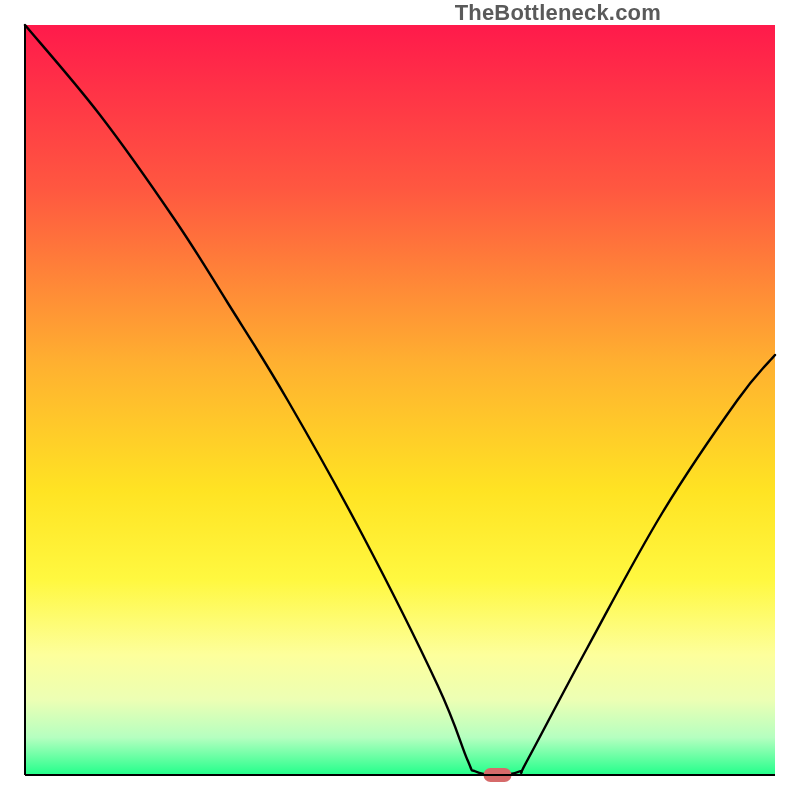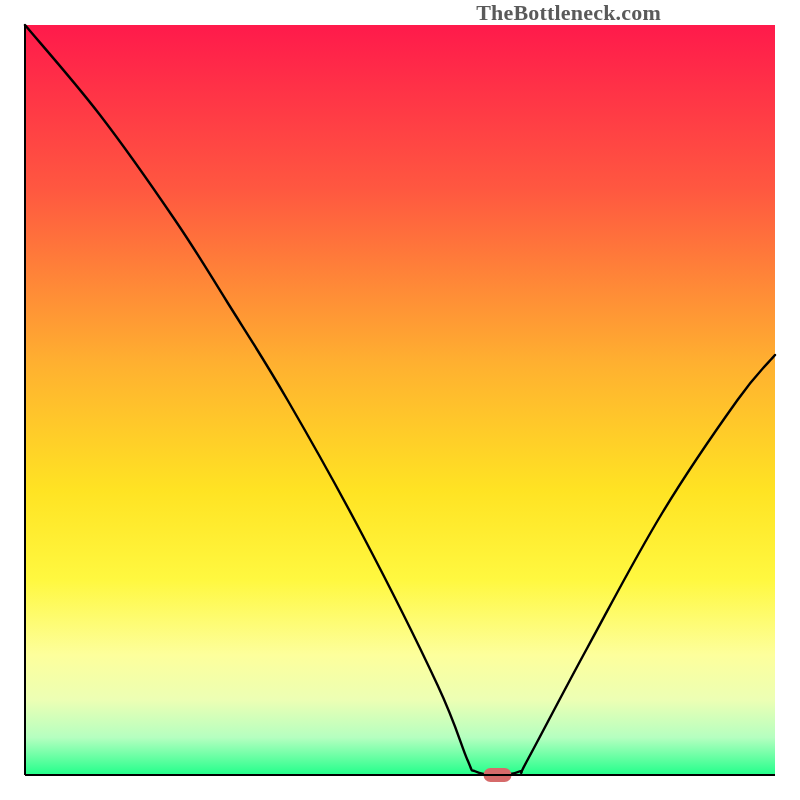--- a/index.html
+++ b/index.html
@@ -7,21 +7,20 @@
     padding: 0;
     width: 800px;
     height: 800px;
     background: #ffffff;
     font-family: Arial, Helvetica, sans-serif;
   }
   .chart-container {
     position: relative;
     width: 669px;
     height: 800px;
-    font-family: Liberation Serif, serif;
   }
   .branding {
     position: absolute;
     top: 0;
     right: 8px;
     font-size: 22px;
     font-weight: bold;
     color: #5a5a5a;
     letter-spacing: 0.2px;
     z-index: 20;

